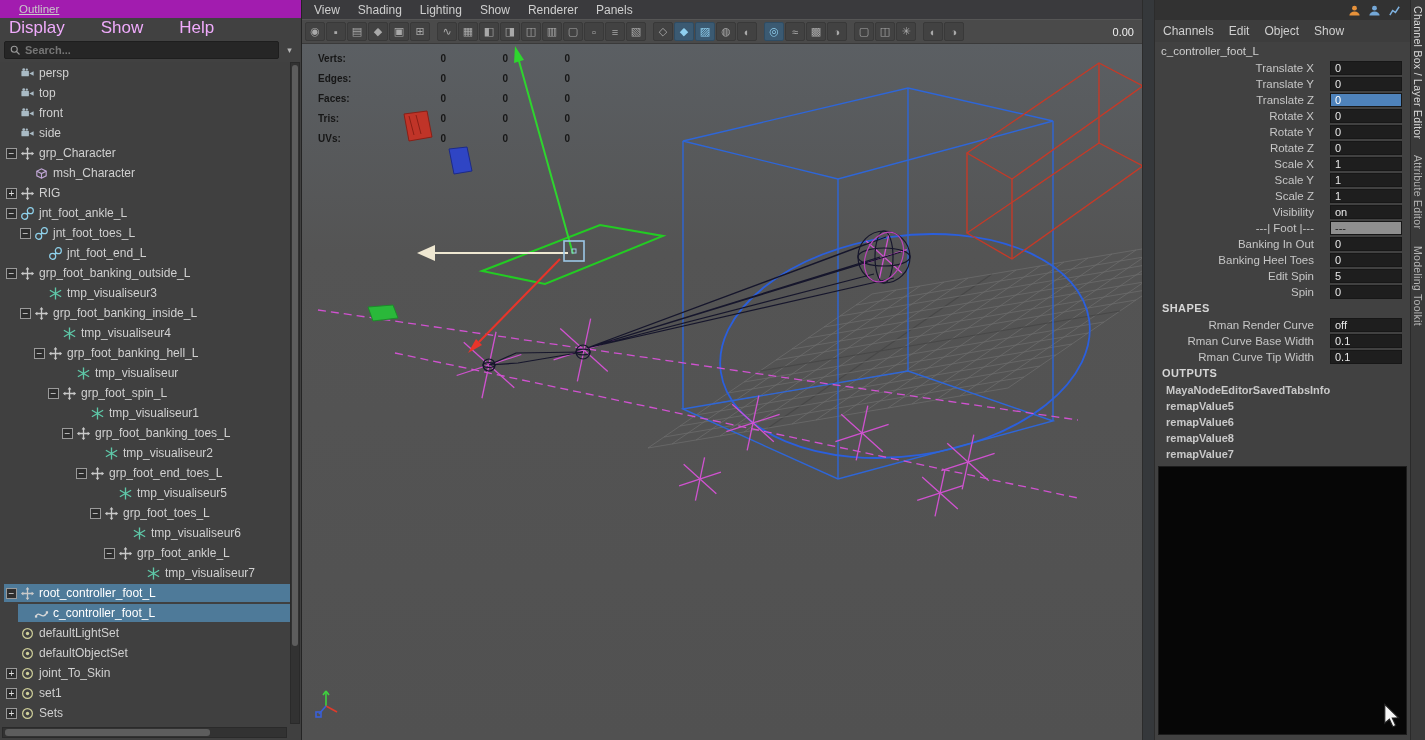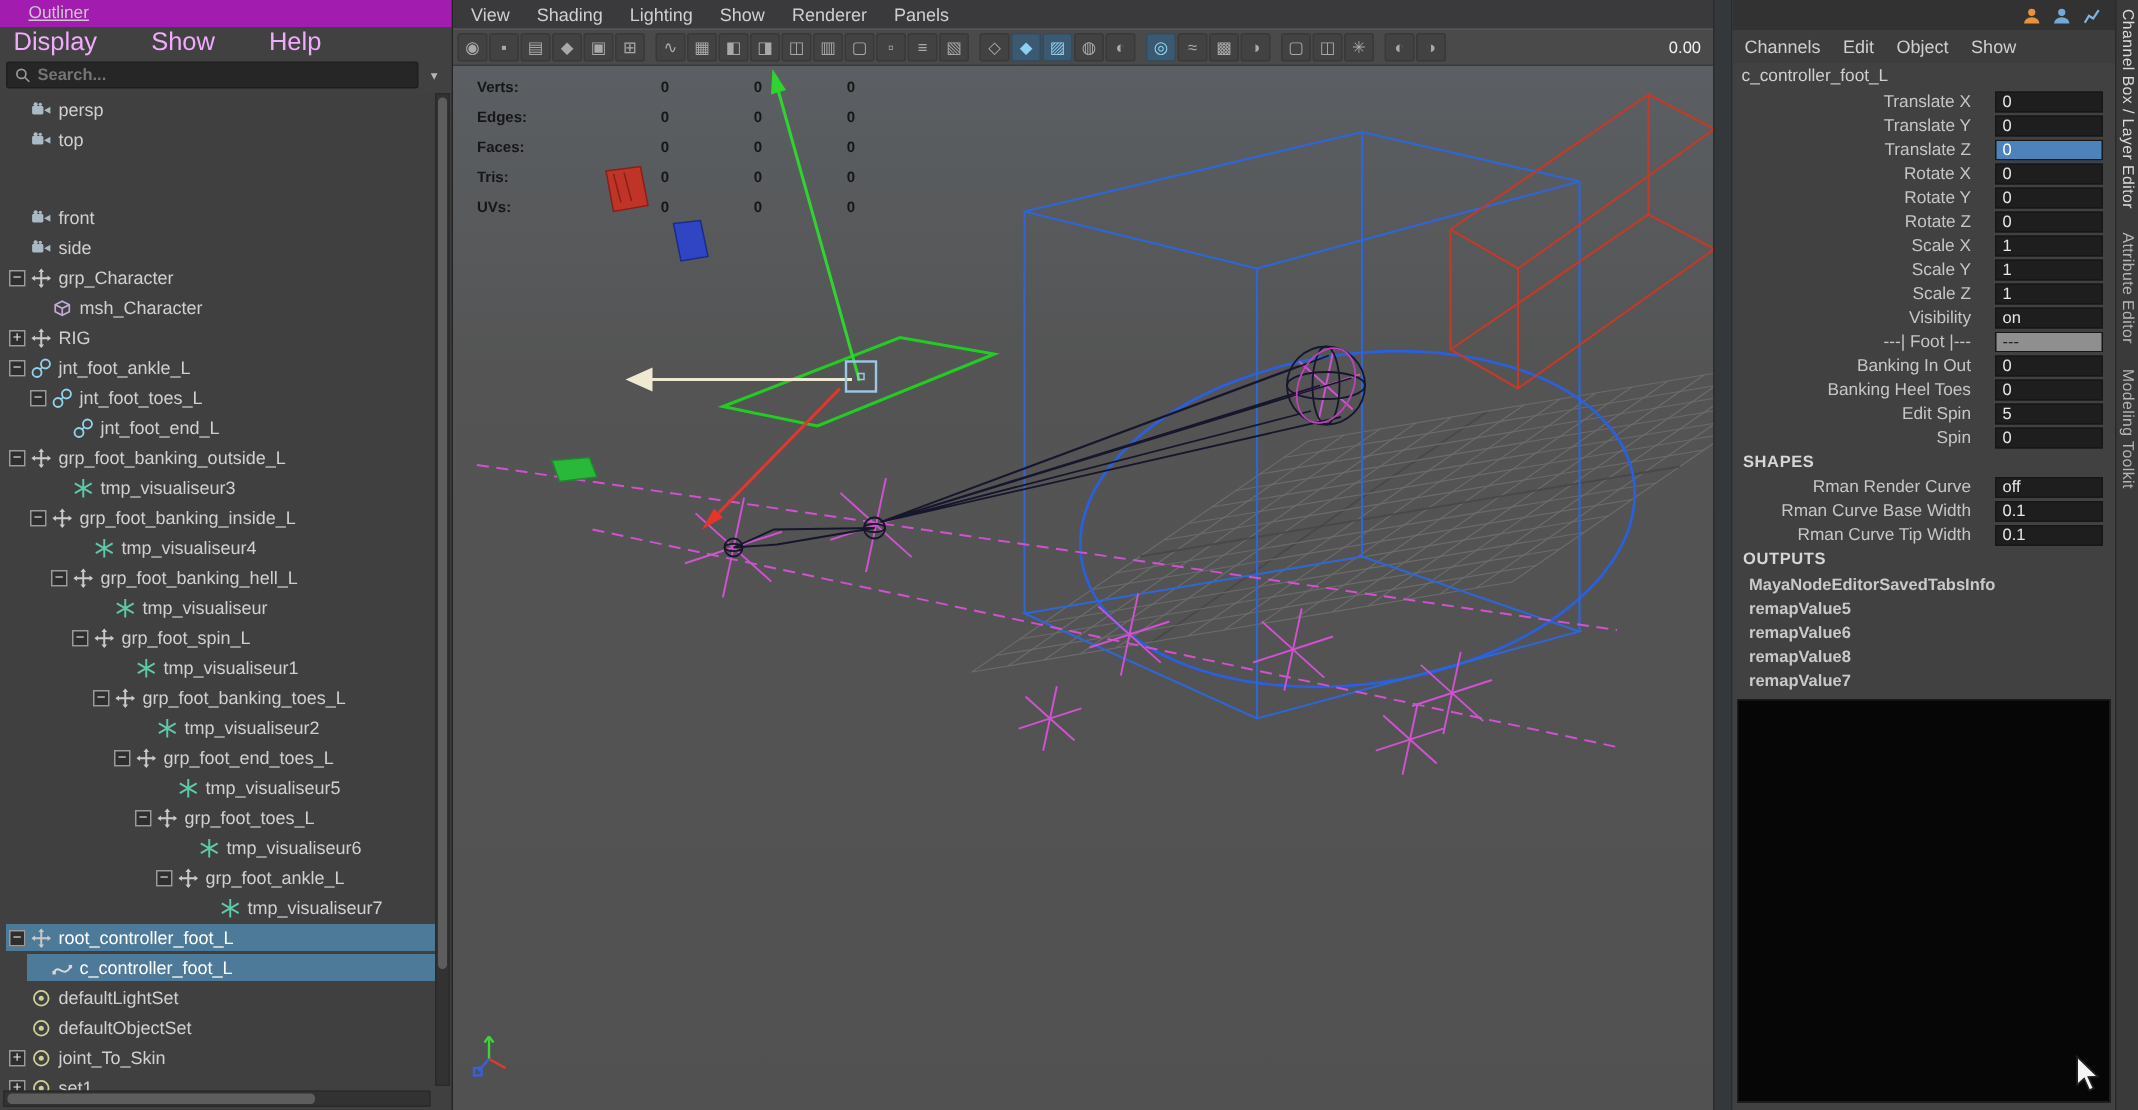--- a/index.html
+++ b/index.html
@@ -145,21 +145,21 @@
         </div>
         <div class="t-row" style="padding-left: 4px;">
           <div class="t-band">
             <div class="t-exp hid"></div>
             <svg class="t-ico" viewBox="0 0 16 16">
               <use href="#icon-camera"></use>
             </svg>
             <span class="t-lbl">top</span>
           </div>
         </div>
-        <div class="t-row" style="padding-left: 4px; margin-top: 32px;">
+        <div class="t-row" style="padding-left: 4px;">
           <div class="t-band">
             <div class="t-exp hid"></div>
             <svg class="t-ico" viewBox="0 0 16 16">
               <use href="#icon-camera"></use>
             </svg>
             <span class="t-lbl">front</span>
           </div>
         </div>
         <div class="t-row" style="padding-left: 4px;">
           <div class="t-band">

